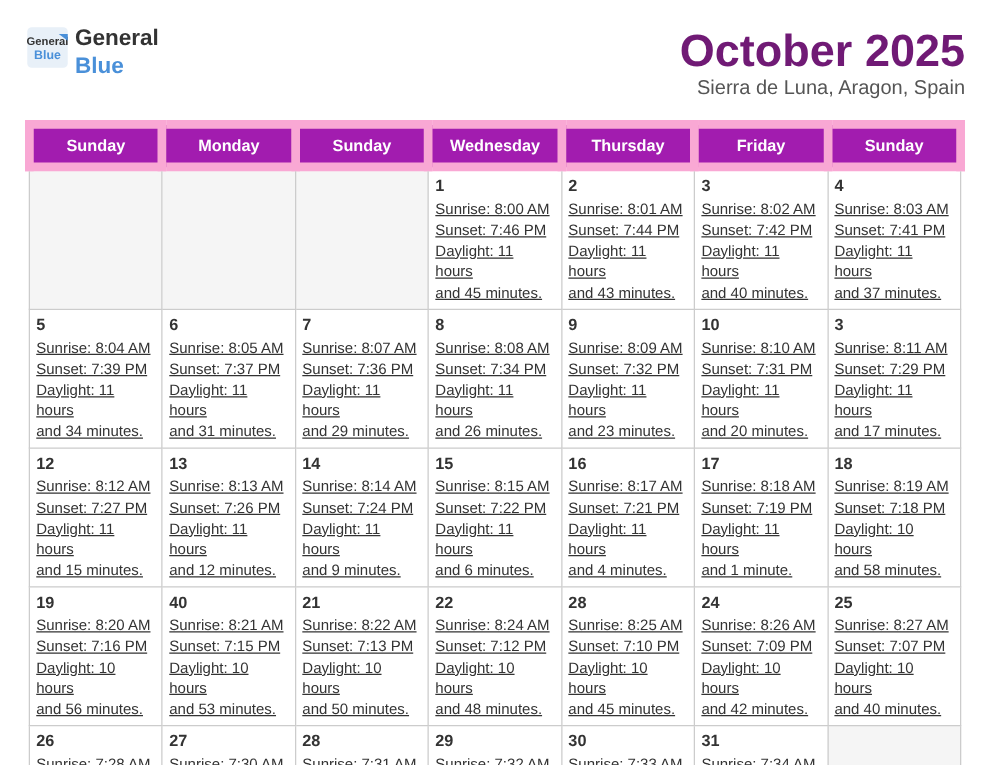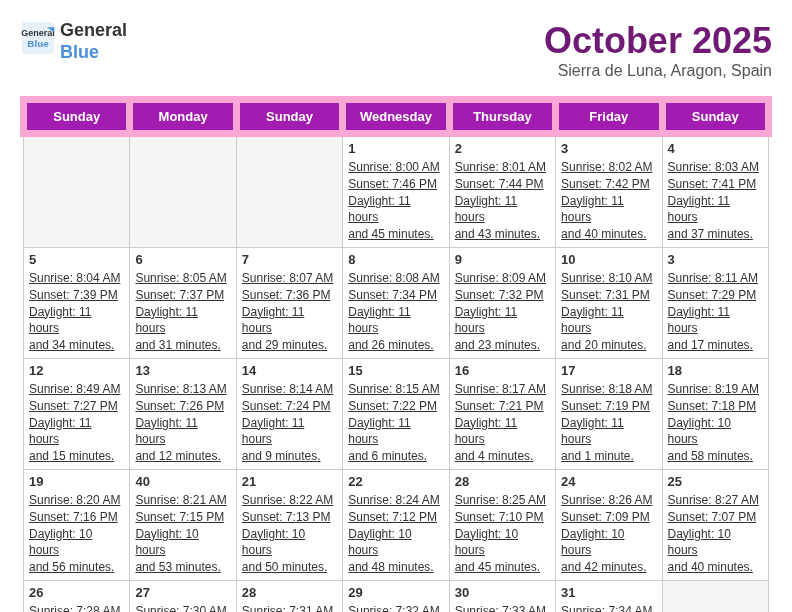--- a/index.html
+++ b/index.html
@@ -205,21 +205,21 @@
           <span class="day-num">3</span>
           <div class="day-info" style="white-space: pre-line;">Sunrise: 8:11 AM
 Sunset: 7:29 PM
 Daylight: 11 hours
 and 17 minutes.</div>
         </td>
       </tr>
       <tr>
         <td>
           <span class="day-num">12</span>
-          <div class="day-info" style="white-space: pre-line;">Sunrise: 8:49 AM
+          <div class="day-info" style="white-space: pre-line;">Sunrise: 8:12 AM
 Sunset: 7:27 PM
 Daylight: 11 hours
 and 15 minutes.</div>
         </td>
         <td>
           <span class="day-num">13</span>
           <div class="day-info" style="white-space: pre-line;">Sunrise: 8:13 AM
 Sunset: 7:26 PM
 Daylight: 11 hours
 and 12 minutes.</div>

